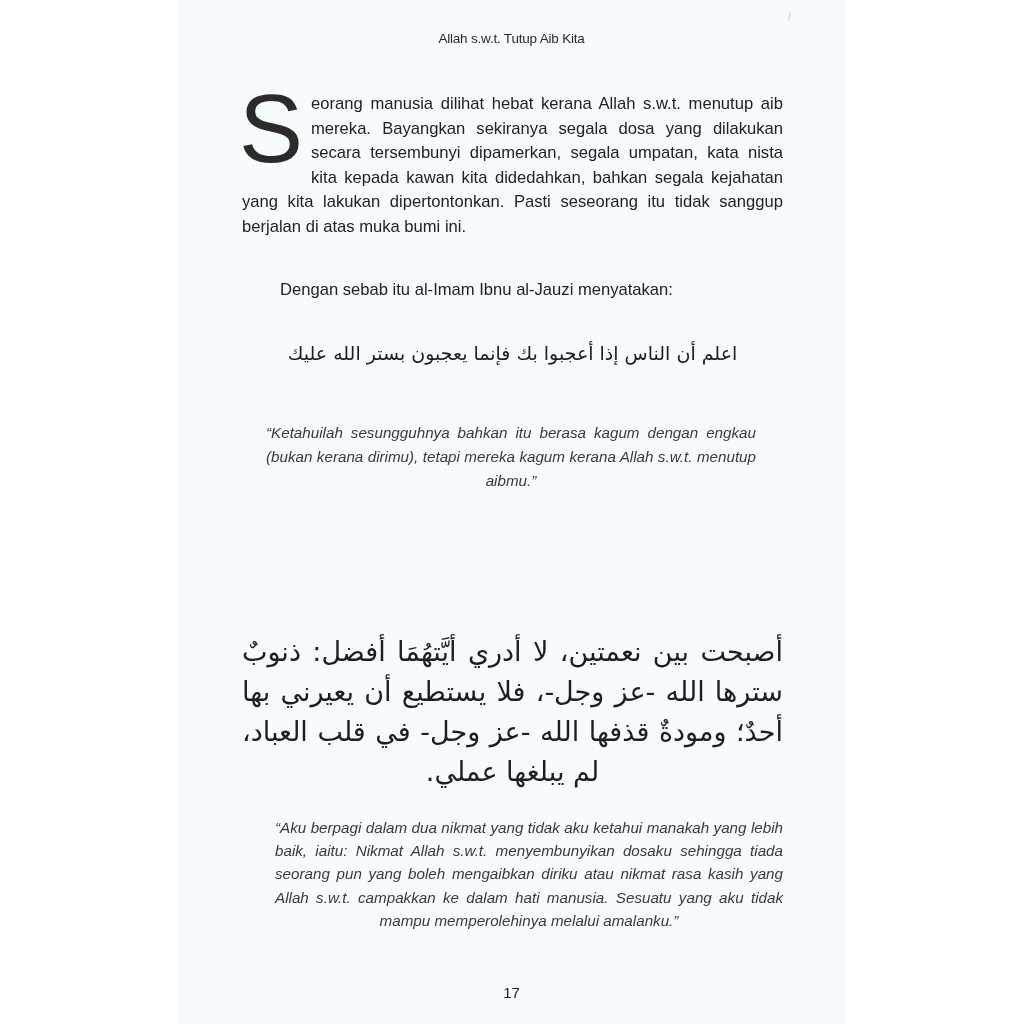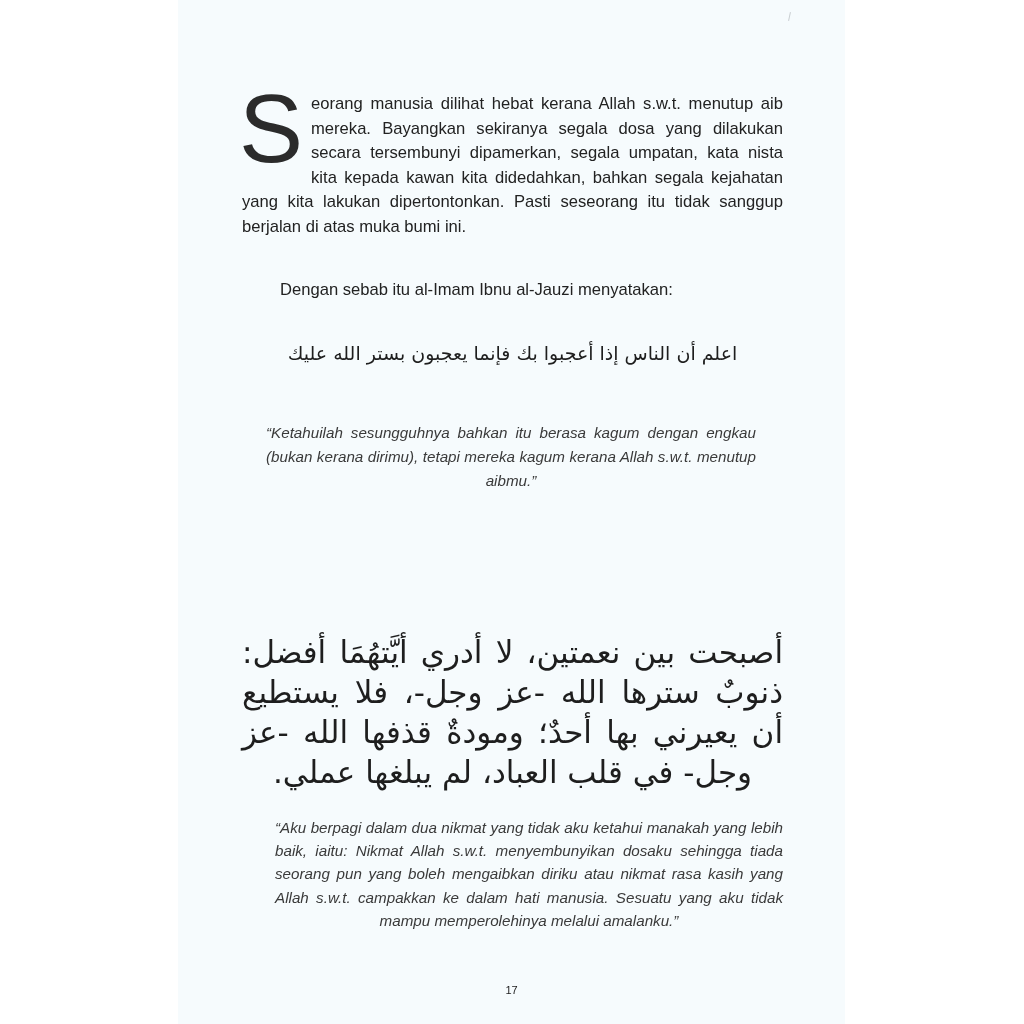--- a/index.html
+++ b/index.html
@@ -74,21 +74,21 @@
       font-family: "DejaVu Sans", sans-serif;
       color: #1e1e1e;
     }
     .arabic-1 {
       top: 334px;
       font-size: 19px;
       line-height: 39px;
     }
     .arabic-2 {
       top: 632px;
-      font-size: 31px;
+      font-size: 27px;
       line-height: 40px;
       text-align: justify;
       text-align-last: center;
     }
     .translation {
       position: absolute;
       left: 88px;
       width: 490px;
       font-family: "Liberation Sans", sans-serif;
       font-style: italic;
@@ -112,30 +112,31 @@
       line-height: 23.2px;
       margin-left: 24px;
     }
     .page-number {
       position: absolute;
       left: 0;
       width: 667px;
       top: 984px;
       text-align: center;
       font-family: "Liberation Sans", sans-serif;
-      font-size: 11px;
+      font-size: 15px;
       color: #222;
     }
   </style>
 </head>
 <body>
 
 <div class="page">
   <div class="page-mark"></div>
 
+  <div class="running-header">Allah s.w.t. Tutup Aib Kita</div>
 
   <div class="body-block intro">
     <span class="dropcap">S</span>
     <span>eorang manusia dilihat hebat kerana Allah s.w.t. menutup aib mereka. Bayangkan sekiranya segala dosa yang dilakukan secara tersembunyi dipamerkan, segala umpatan, kata nista kita kepada kawan kita didedahkan, bahkan segala kejahatan yang kita lakukan dipertontonkan. Pasti seseorang itu tidak sanggup berjalan di atas muka bumi ini.</span>
   </div>
 
   <div class="body-block lead-para">Dengan sebab itu al-Imam Ibnu al-Jauzi menyatakan:</div>
 
   <div class="arabic arabic-1" lang="ar">اعلم أن الناس إذا أعجبوا بك فإنما يعجبون بستر الله عليك</div>
 

